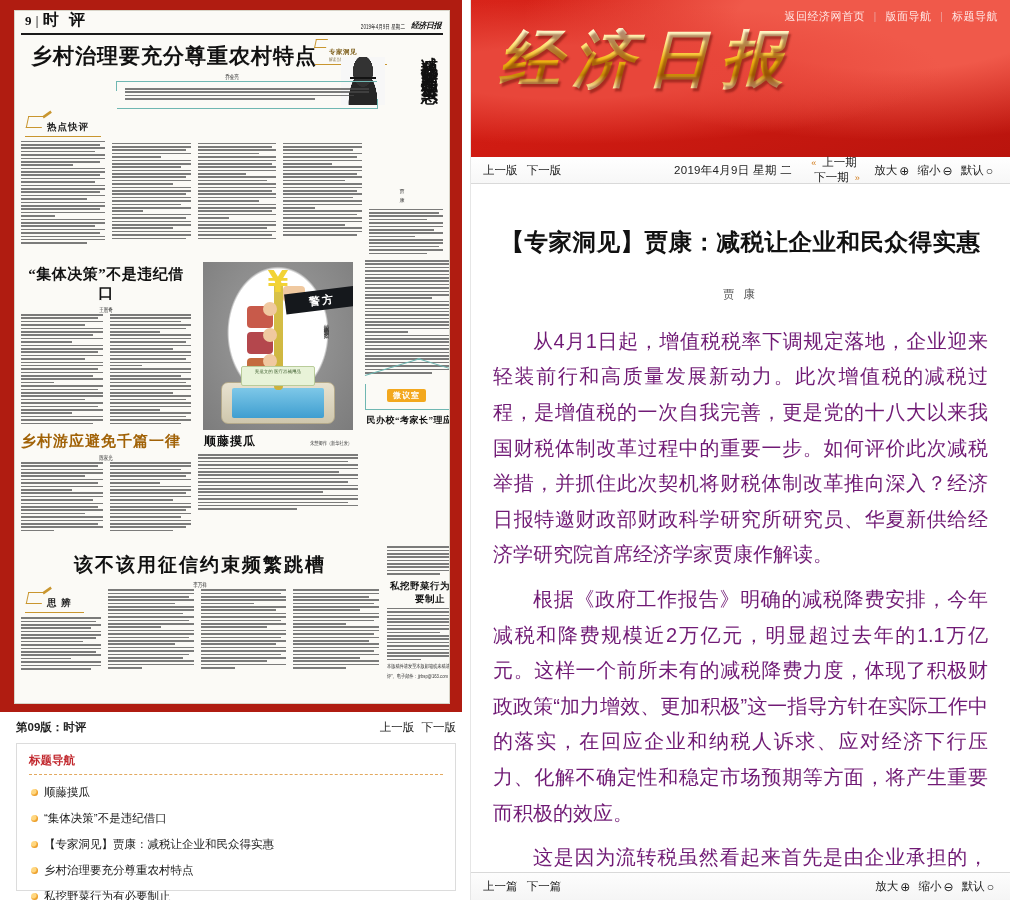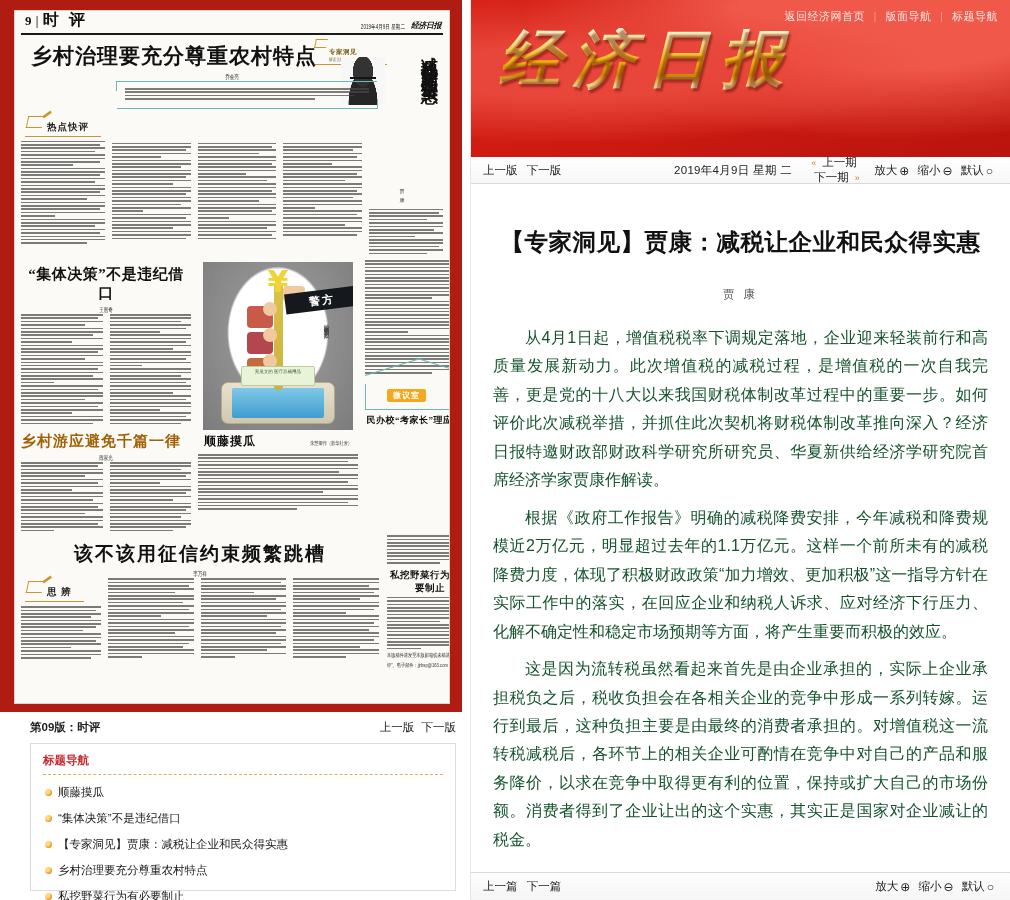--- a/index.html
+++ b/index.html
@@ -226,21 +226,21 @@
   .house-caption {
     text-align: center; font-family: "Liberation Serif", serif; font-weight: bold;
     font-size: 9px; color: #111; margin-top: 2px; letter-spacing: .5px;
   }
   .small-head { font-family: "Liberation Serif", serif; font-weight: bold; font-size: 9.5px;
     color: #111; text-align: center; margin: 5px 0 2px 0; letter-spacing: .5px; }
   .contact-note { font-size: 4.2px; color: #333; transform: scaleY(1.3); margin-top: 4px; line-height: 2; }
 
   
   .lp-footer {
-    position: absolute; left: 0; top: 712px; width: 470px; padding: 8px 14px 0 30px;
+    position: absolute; left: 0; top: 712px; width: 470px; padding: 8px 14px 0 16px;
   }
   .lp-footer-row { display: flex; justify-content: space-between; align-items: baseline; }
   .lp-page-label { font-size: 11.5px; color: #222; font-weight: bold; }
   .lp-pagenav { font-size: 11.5px; color: #222; }
   .lp-pagenav a { color: #222; text-decoration: none; margin-left: 4px; cursor: pointer; }
   .title-nav-box {
     margin-top: 8px; border: 1px solid #dcdcdc; background: #fff;
     padding: 9px 12px 10px 12px; height: 148px;
   }
   .title-nav-head {
@@ -311,21 +311,21 @@
   .article-title {
     text-align: center; font-size: 23.5px; font-weight: bold; color: #111;
     letter-spacing: .5px; line-height: 1.4;
   }
   .article-author {
     text-align: center; font-size: 11.5px; color: #555;
     margin-top: 28px; letter-spacing: 3px;
   }
   .article-body { margin-top: 22px; }
   .article-body p {
-    font-size: 16px; line-height: 1.78; color: #14532d;
+    font-size: 20px; line-height: 1.78; color: #701a75;
     text-indent: 2em; text-align: justify; margin-bottom: 9px;
     font-family: "Liberation Sans", "DejaVu Sans", sans-serif;
   }
   .bottom-toolbar {
     position: absolute; left: 0; bottom: 0; width: 540px; height: 28px;
     display: flex; align-items: center; padding: 0 12px;
     border-top: 1px solid #d9d9d9; background: linear-gradient(#fdfdfd, #f5f5f5);
     font-size: 11.5px; color: #222;
   }
   .bottom-toolbar .bt-left { flex: 1; }
@@ -745,21 +745,21 @@
               </div>
               <div class="house-badge">
                 <div class="roof"></div>
                 <div class="tag">微议室</div>
 
               </div>
               <div class="house-caption">民办校“考家长”理应叫停</div>
             </div>
           </div>
 
-          <div class="cols-row" style="margin-top:2px;gap:8px;">
+          <div class="cols-row" style="margin-top:13px;gap:8px;">
             <div class="col" style="flex:0 0 358px;">
               <div class="np-headline-4">该不该用征信约束频繁跳槽</div>
               <div class="np-byline">李万祥</div>
               <div class="cols-row">
                 <div class="col" style="flex:0 0 80px;">
                   <div class="badge-box">
                     <span class="pen"></span>
                     <span class="badge-label">思 辨</span>
                   </div>
                   <div class="tcol">

